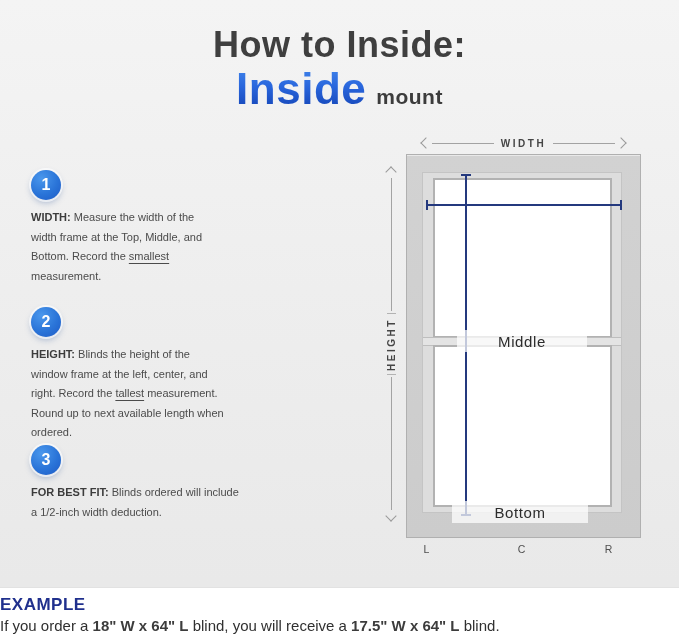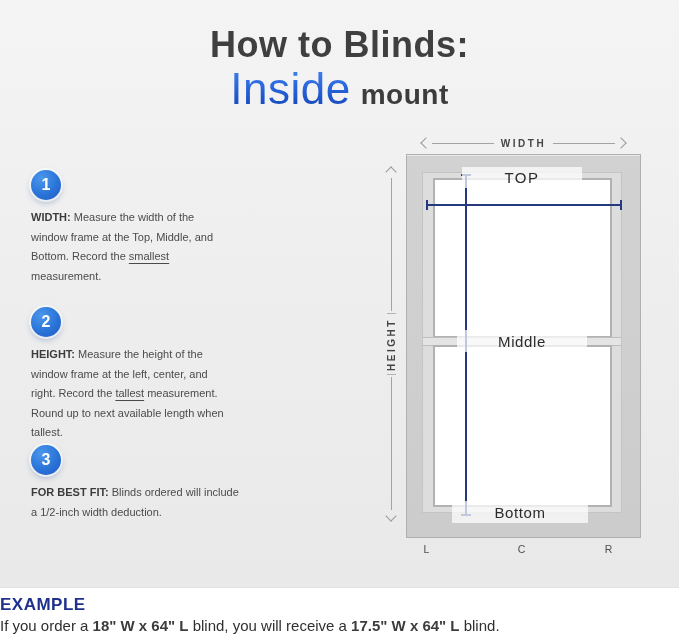--- a/index.html
+++ b/index.html
@@ -8,26 +8,26 @@
   .page {
     position:relative; width:679px; height:642px; overflow:hidden;
     background:linear-gradient(180deg,#f4f4f4 0%,#eeeeee 45%,#e8e8e8 100%);
   }
 
   
   .title-wrap { position:absolute; top:24px; left:0; width:679px; text-align:center; }
   .title-line1 { font-size:36px; font-weight:700; color:#3f3f3f; letter-spacing:0.5px; }
   .title-line2 { margin-top:0px; line-height:46px; }
   .title-emph {
-    font-size:44px; font-weight:400; letter-spacing:0.5px;
+    font-size:44px; font-weight:700; letter-spacing:0.5px;
     background:linear-gradient(180deg,#4489ec 0%, #2a67dd 45%, #1140b2 100%);
     -webkit-background-clip:text; background-clip:text;
     color:#1c55c8; -webkit-text-fill-color:transparent;
   }
-  .title-suffix { font-size:28px; font-weight:600; color:#3c3c3c; margin-left:10px; letter-spacing:0.5px;text-align:right; }
+  .title-suffix { font-size:21px; font-weight:600; color:#3c3c3c; margin-left:10px; letter-spacing:0.5px;text-align:right; }
 
   
   .step { position:absolute; left:31px; width:285px; }
   .step-1 { top:170px; } .step-2 { top:307px; } .step-3 { top:445px; }
   .step-circle {
     width:30px; height:30px; border-radius:50%;
     background:radial-gradient(circle at 35% 28%, #4a97ec 0%, #2a74d8 55%, #1d5ac6 100%);
     color:#fff; font-weight:700; font-size:16px;
     display:flex; align-items:center; justify-content:center;
     box-shadow:0 0 0 2px rgba(255,255,255,0.65), 0 3px 6px rgba(40,80,150,0.35);
@@ -94,33 +94,33 @@
     text-align:left; box-shadow:0 -1px 0 #e2e2e2; }
   .example-heading { margin-top:7px; font-size:17px; font-weight:800; color:#20308d; letter-spacing:0.5px; }
   .example-line { margin-top:2px; font-size:15px; color:#303030; }
 </style>
 </head>
 <body>
 
 <div class="page">
 
   <div class="title-wrap">
-    <div class="title-line1">How to Blinds:</div>
+    <div class="title-line1">How to Inside:</div>
     <div class="title-line2">
       <span class="title-emph">Inside</span><span class="title-suffix">mount</span>
     </div>
   </div>
 
   <div class="step step-1">
     <div class="step-circle">1</div>
-    <p class="step-text"><span class="b">WIDTH:</span><span> Measure the width of the</span><br><span>window frame at the Top, Middle, and</span><br><span>Bottom. Record the </span><span class="u">smallest</span><br><span>measurement.</span></p>
+    <p class="step-text"><span class="b">WIDTH:</span><span> Measure the width of the</span><br><span>width frame at the Top, Middle, and</span><br><span>Bottom. Record the </span><span class="u">smallest</span><br><span>measurement.</span></p>
   </div>
   <div class="step step-2">
     <div class="step-circle">2</div>
-    <p class="step-text"><span class="b">HEIGHT:</span><span> Measure the height of the</span><br><span>window frame at the left, center, and</span><br><span>right. Record the </span><span class="u">tallest</span><span> measurement.</span><br><span>Round up to next available length when</span><br><span>tallest.</span></p>
+    <p class="step-text"><span class="b">HEIGHT:</span><span> Blinds the height of the</span><br><span>window frame at the left, center, and</span><br><span>right. Record the </span><span class="u">tallest</span><span> measurement.</span><br><span>Round up to next available length when</span><br><span>ordered.</span></p>
   </div>
   <div class="step step-3">
     <div class="step-circle">3</div>
     <p class="step-text"><span class="b">FOR BEST FIT:</span><span> Blinds ordered will include</span><br><span>a 1/2-inch width deduction.</span></p>
   </div>
 
   <div class="diagram">
 
     <div class="width-arrow">
       <span class="chev left"></span>
@@ -146,21 +146,20 @@
       <div class="window-opening">
         <div class="pane pane-top"></div>
         <div class="meeting-rail"></div>
         <div class="pane pane-bottom"></div>
       </div>
     </div>
 
     <div class="h-measure"></div>
     <div class="v-measure"></div>
 
-    <div class="pos-label pos-top">TOP</div>
     <div class="pos-label pos-bottom">Bottom</div>
     <div class="pos-label pos-middle">Middle</div>
 
     <div class="lcr lcr-l">L</div>
     <div class="lcr lcr-c">C</div>
     <div class="lcr lcr-r">R</div>
   </div>
 
   <div class="footer">
     <div class="example-heading">EXAMPLE</div>

